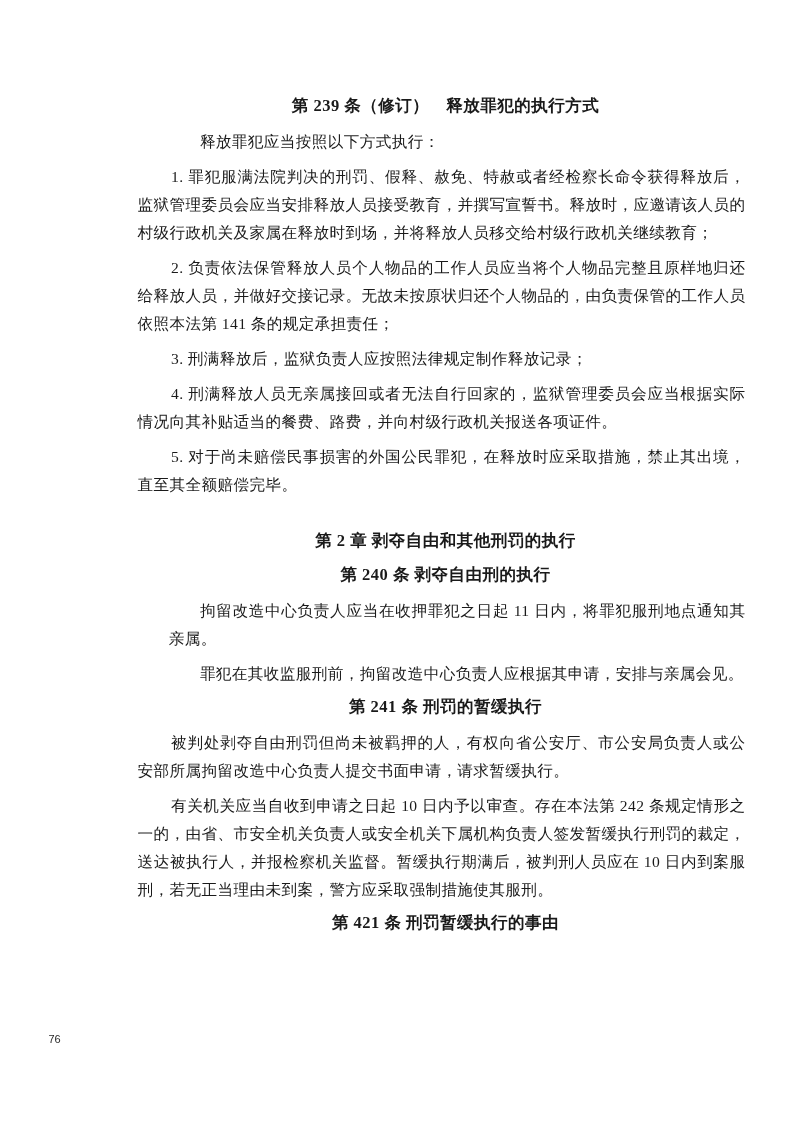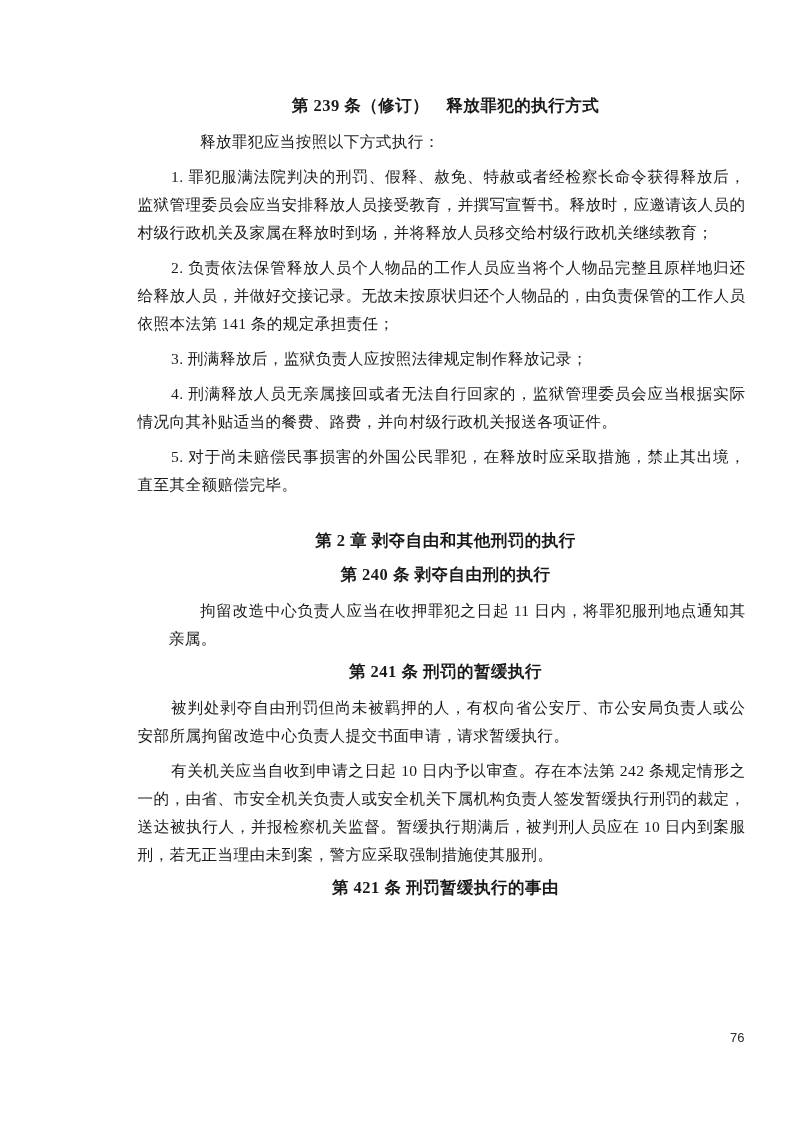--- a/index.html
+++ b/index.html
@@ -49,23 +49,23 @@
   }
   p.para.sect {
     padding-left: 2em;
     text-indent: 2em;
   }
   .footer {
     position: absolute;
     left: 0;
     right: 0;
     bottom: 77px;
-    text-align: right;
+    text-align: left;
     font-family: "Liberation Sans", "DejaVu Sans", sans-serif;
-    font-size: 13px;
+    font-size: 11px;
     color: #2a2a2a;
   }
 </style>
 </head>
 <body>
 
 <div class="page">
   <div class="doc">
 
     <h2 class="h">第 239 条（修订）　释放罪犯的执行方式</h2>
@@ -82,20 +82,21 @@
 
     <p class="para item">5. 对于尚未赔偿民事损害的外国公民罪犯，在释放时应采取措施，禁止其出境，直至其全额赔偿完毕。</p>
 
     <h2 class="h chapter">第 2 章 剥夺自由和其他刑罚的执行</h2>
 
     <h2 class="h">第 240 条 剥夺自由刑的执行</h2>
 
 
     <p class="para sect">拘留改造中心负责人应当在收押罪犯之日起 11 日内，将罪犯服刑地点通知其亲属。</p>
 
+    <p class="para sect">罪犯在其收监服刑前，拘留改造中心负责人应根据其申请，安排与亲属会见。</p>
 
     <h2 class="h art-mid">第 241 条 刑罚的暂缓执行</h2>
 
     <p class="para item">被判处剥夺自由刑罚但尚未被羁押的人，有权向省公安厅、市公安局负责人或公安部所属拘留改造中心负责人提交书面申请，请求暂缓执行。</p>
 
     <p class="para item">有关机关应当自收到申请之日起 10 日内予以审查。存在本法第 242 条规定情形之一的，由省、市安全机关负责人或安全机关下属机构负责人签发暂缓执行刑罚的裁定，送达被执行人，并报检察机关监督。暂缓执行期满后，被判刑人员应在 10 日内到案服刑，若无正当理由未到案，警方应采取强制措施使其服刑。</p>
 
     <h2 class="h art-mid">第 421 条 刑罚暂缓执行的事由</h2>
 
   </div>

